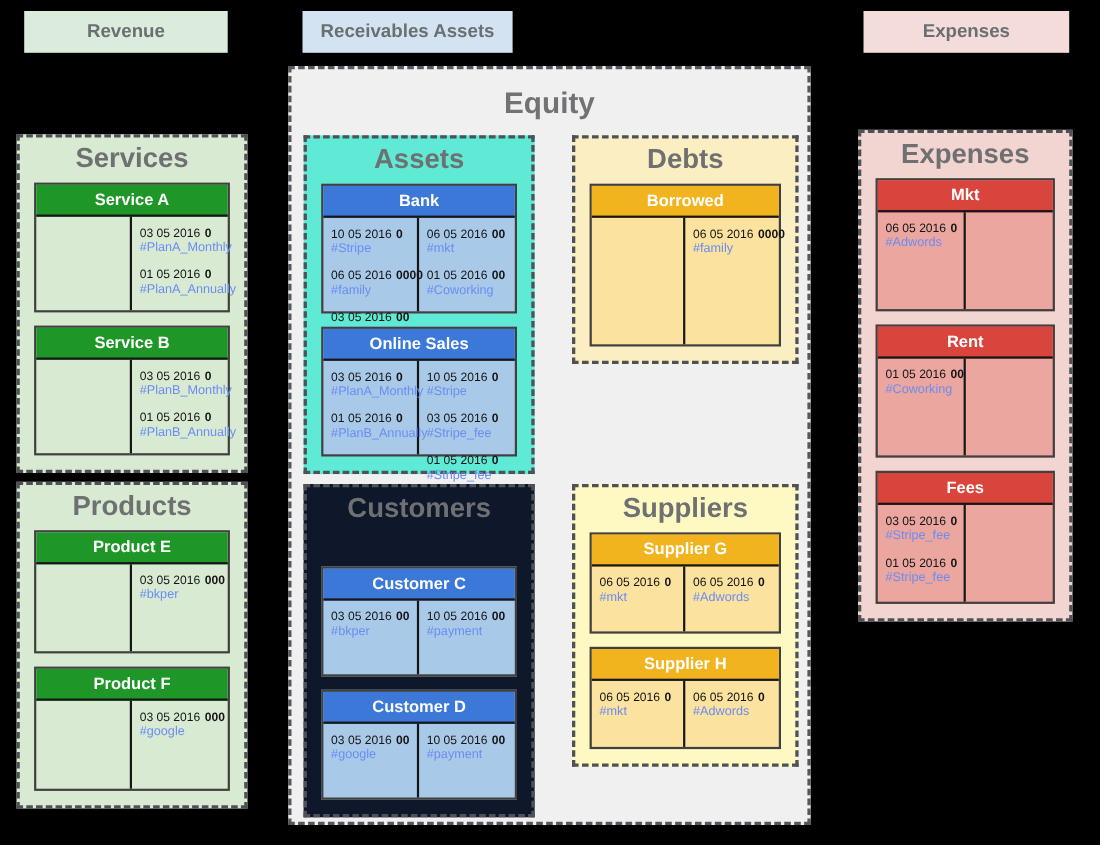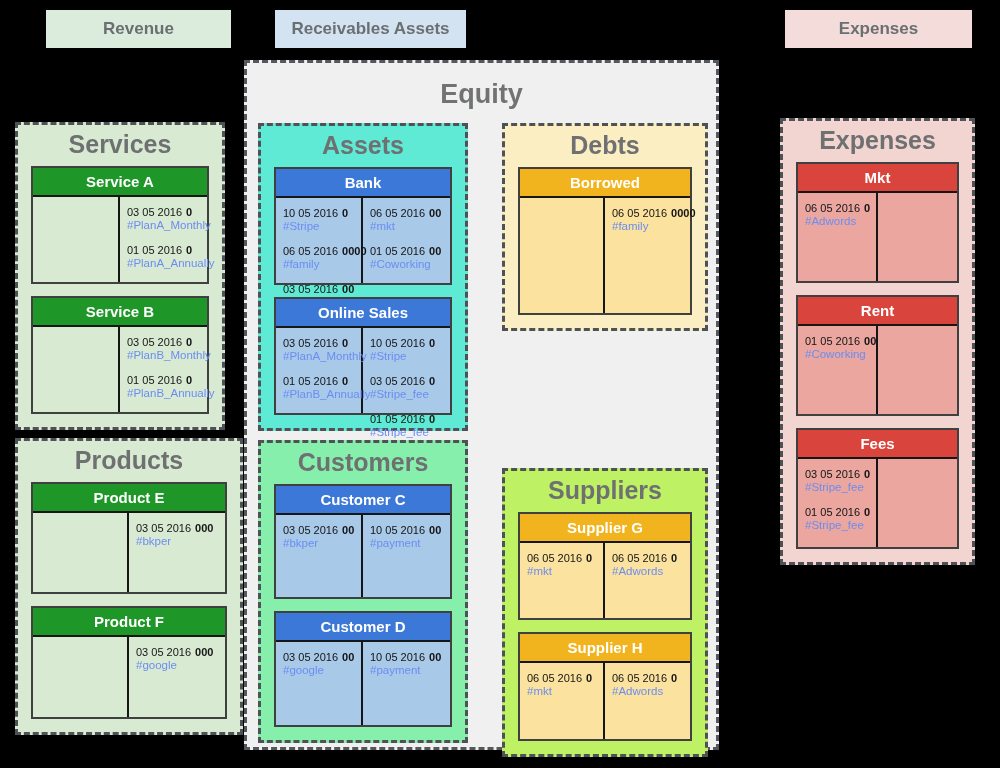--- a/index.html
+++ b/index.html
@@ -2,42 +2,42 @@
 <html><head>
 <meta charset="utf-8">
 <style>
   html,body{margin:0;padding:0;background:#000;}
   #canvas{position:relative;width:1000px;height:768px;background:#000;overflow:hidden;
           font-family:"Liberation Sans",sans-serif;}
 
   
   .badge{position:absolute;top:10px;height:38px;display:flex;align-items:center;justify-content:center;}
   .badge span{font-weight:bold;font-size:17px;color:#6a6f72;}
-  #badge-revenue{left:46px;width:185px;background:#dcecdc;}
+  #badge-revenue{left:22px;width:185px;background:#dcecdc;}
   #badge-receivables{left:275px;width:191px;background:#d3e3f1;}
   #badge-liabilities{left:527px;width:185px;background:#faeec0;}
   #badge-expenses{left:785px;width:187px;background:#f3dcda;}
 
   
   .group{position:absolute;border:3px dashed #4e5257;box-sizing:border-box;
          display:flex;flex-direction:column;}
   .group-title{text-align:center;font-weight:bold;font-size:25px;color:#6e7071;
                line-height:1.15;margin:5px 0 7px;flex:0 0 auto;}
   .accounts{flex:1;display:flex;flex-direction:column;gap:12px;padding:0 13px 13px;min-height:0;}
 
   #group-services{left:15px;top:122px;width:210px;height:308px;background:#d9ead3;}
-  #group-products{left:15px;top:438px;width:228px;height:297px;background:#d9ead3;}
-
-  #equity{position:absolute;left:244px;top:60px;width:475px;height:690px;background:#f0f0f0;
+  #group-products{left:15px;top:438px;width:210px;height:297px;background:#d9ead3;}
+
+  #equity{position:absolute;left:262px;top:60px;width:475px;height:690px;background:#f0f0f0;
           border:3px dashed #54575b;box-sizing:border-box;}
   #equity-title{text-align:center;font-weight:bold;font-size:27px;color:#717274;margin-top:16px;}
   #group-assets{left:11px;top:60px;width:210px;height:308px;background:#5eead4;}
   #group-debts{left:255px;top:60px;width:206px;height:208px;background:#fbeec2;}
-  #group-customers{left:11px;top:377px;width:210px;height:303px;background:#86efac;}
-  #group-suppliers{left:255px;top:377px;width:206px;height:289px;background:#bef264;margin-top:28px;}
+  #group-customers{left:11px;top:377px;width:210px;height:303px;background:#0f172a;gap:31px;}
+  #group-suppliers{left:255px;top:377px;width:206px;height:257px;background:#fef9c3;}
 
   #group-expenses{left:780px;top:118px;width:195px;height:447px;background:#f2d4d0;}
 
   
   .account{flex:1;display:flex;flex-direction:column;border:2px solid #404040;min-height:0;}
   .account-header{flex:0 0 27px;display:flex;align-items:center;justify-content:center;
                   color:#fff;font-weight:bold;font-size:15px;border-bottom:2px solid #161616;}
   .account-body{flex:1;display:flex;min-height:0;}
   .col{width:50%;box-sizing:border-box;padding:9px 6px 6px 7px;display:flex;flex-direction:column;gap:13px;}
   .col-left{border-right:2px solid #161616;}

